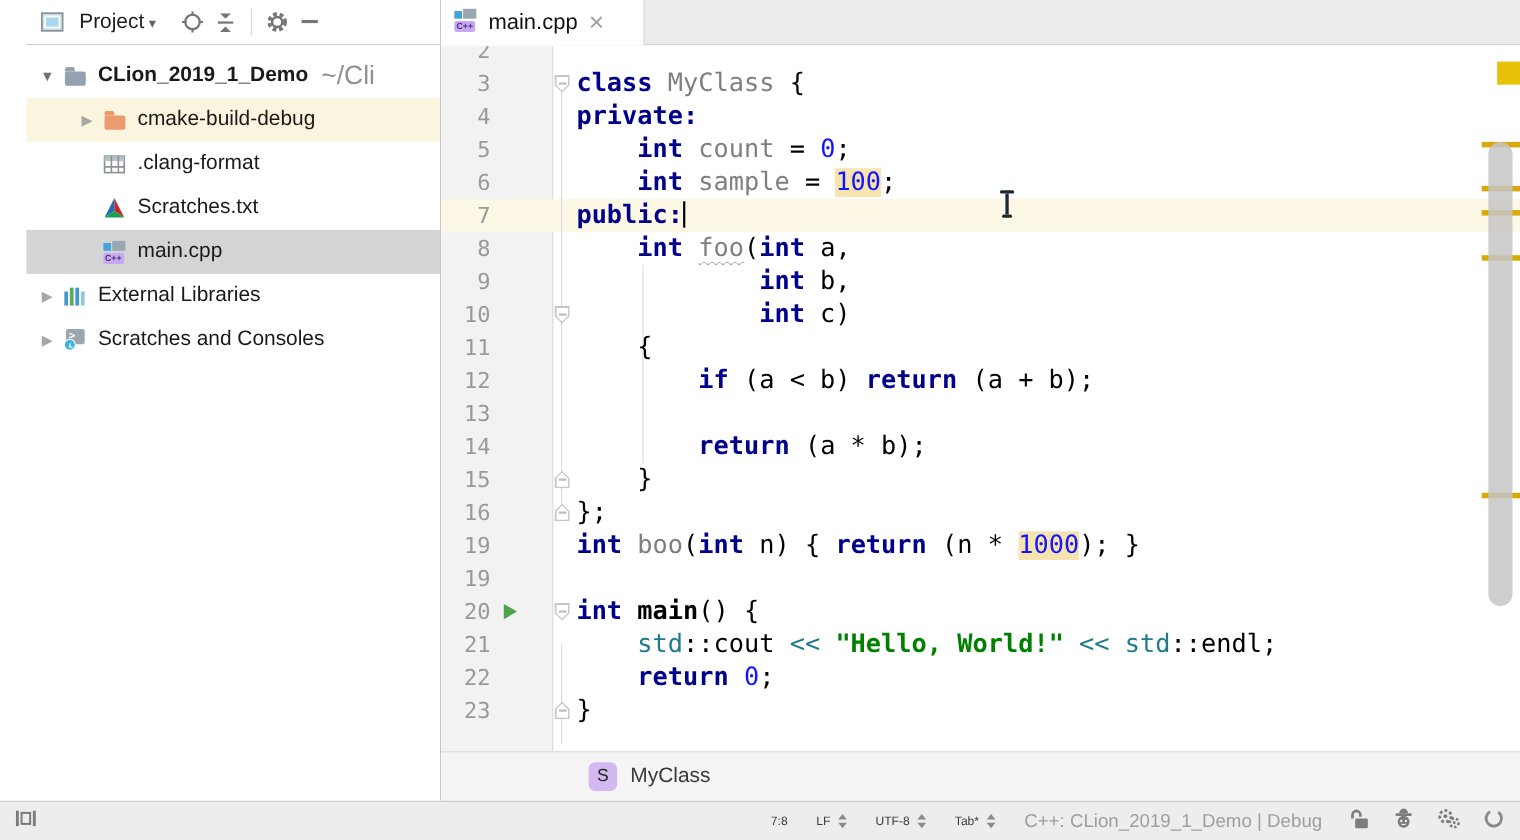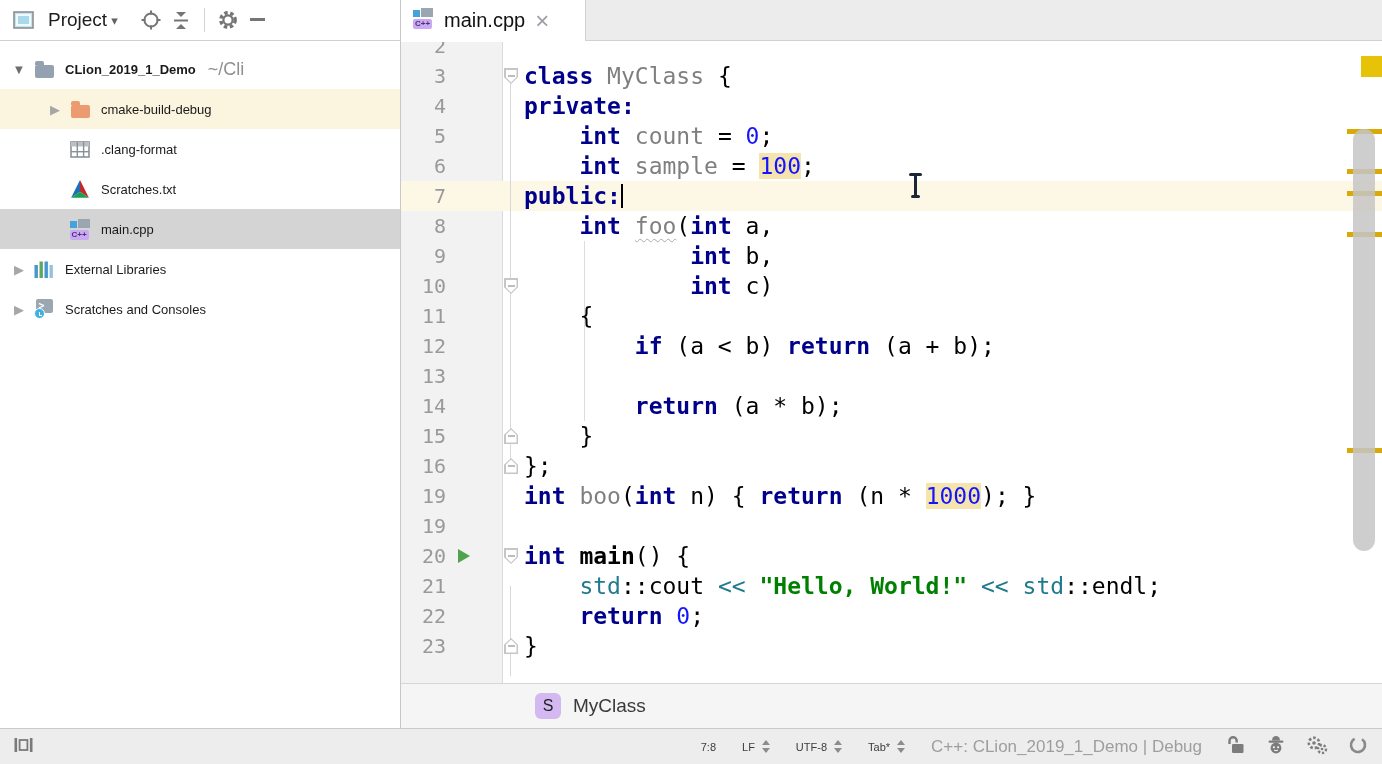--- a/index.html
+++ b/index.html
@@ -1,34 +1,34 @@
 <!DOCTYPE html>
 <html><head>
 <meta charset="utf-8">
 <style>
   * { margin:0; padding:0; box-sizing:border-box; }
   html,body { width:1382px; height:764px; overflow:hidden; }
   body { font-family:"Liberation Sans", sans-serif; background:#fff; }
   #app { position:relative; width:1382px; height:764px; background:#fff; }
 
   
-  #project-panel { position:absolute; left:0; top:0; width:401px; height:728px; background:#fff; border-right:1px solid #C8C8C8; }
+  #project-panel { position:absolute; left:0; top:0; width:401px; height:728px; background:#fff; border-right:1px solid #C8C8C8;padding-left:24px; }
   .pp-header { height:41px; display:flex; align-items:center; padding:0 8px; border-bottom:1px solid #D1D1D1; background:#fff; }
   .pp-title { font-size:19px; color:#1d1d1d; margin:0 4px 0 10px; }
   .pp-caret { font-size:13px; color:#5f6368; margin-right:18px; }
   .hbtn { display:flex; align-items:center; justify-content:center; width:30px; height:28px; }
   .hsep { width:1px; height:24px; background:#D5D5D5; margin:0 8px; }
   .pp-tree { padding-top:8px; }
   .tree-row { height:40px; display:flex; align-items:center; white-space:nowrap; overflow:hidden; cursor:default; }
   .tree-row .arr { width:26px; flex:0 0 26px; text-align:center; font-size:13px; }
   .arr.exp { color:#6E6E6E; } .arr.col { color:#A6A6A6; }
   .tree-row .ticon { width:24px; flex:0 0 24px; margin-right:9px; display:flex; align-items:center; justify-content:center; }
-  .tlabel { font-size:13px; color:#1a1a1a; }
+  .tlabel { font-size:19px; color:#1a1a1a; }
   .tlabel.b { font-weight:600; }
-  .thint { font-size:18px; color:#909090; margin-left:12px; }
+  .thint { font-size:24px; color:#909090; margin-left:12px; }
   .row-sel { background:#D4D4D4; }
   .row-mod { background:#FBF5DF; }
   .folder { position:relative; width:19px; height:13px; background:var(--fc,#93A1B0); border-radius:2px; margin-top:4px; display:inline-block; }
   .folder::before { content:""; position:absolute; top:-4px; left:0; width:9px; height:4px; background:var(--fc,#93A1B0); border-radius:2px 2px 0 0; }
 
   
   #editor-panel { position:absolute; left:401px; top:0; width:981px; height:728px; background:#fff; }
   .tab-bar { height:41px; background:#ECECEC; border-bottom:1px solid #D2D2D2; display:flex; }
   .tab { width:185px; height:41px; background:#fff; border-right:1px solid #D2D2D2; display:flex; align-items:center; padding:0 10px 0 12px; }
   .tab-label { font-size:20px; color:#111; margin:0 10px; }

